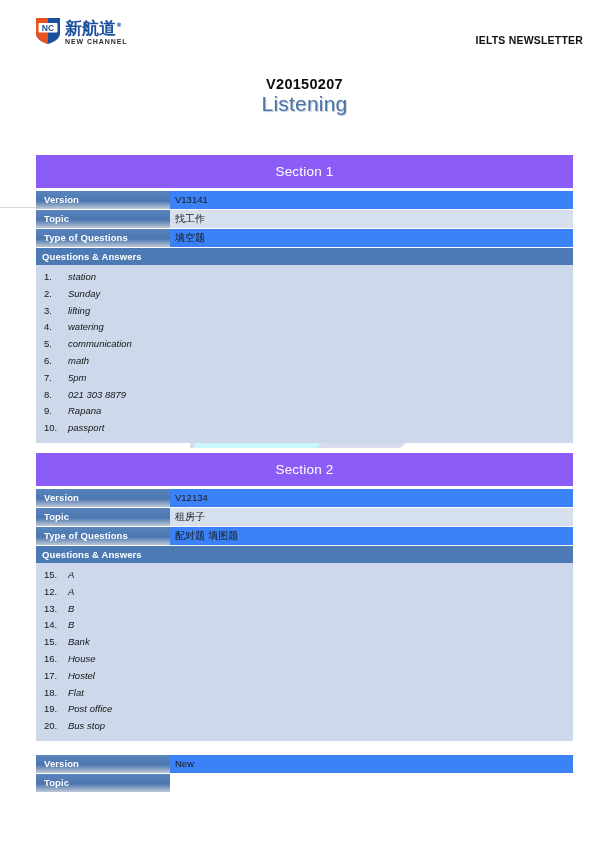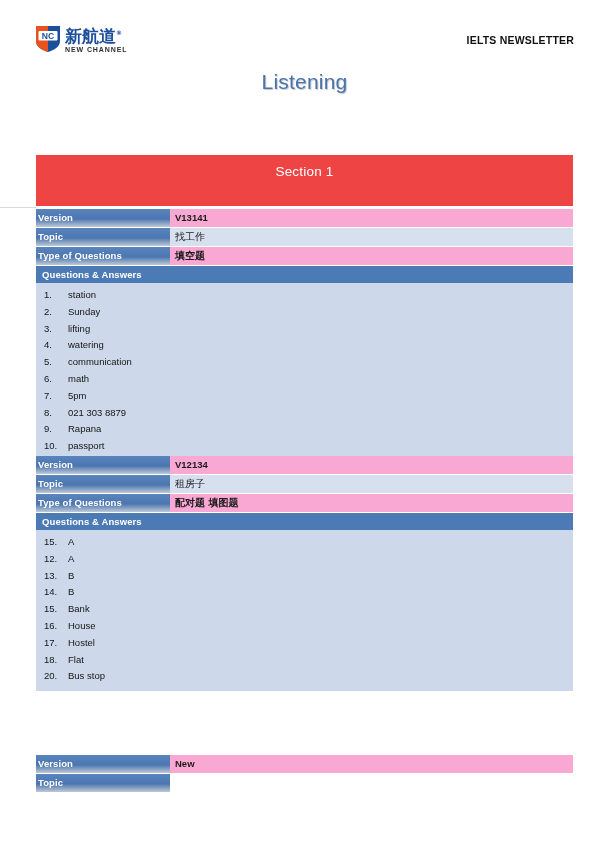--- a/index.html
+++ b/index.html
@@ -23,21 +23,21 @@
   }
 
   
   .header {
     position: relative;
     height: 70px;
   }
   .logo {
     position: absolute;
     left: 34px;
-    top: 24px;
+    top: 16px;
     display: flex;
     align-items: flex-start;
   }
   .logo-shield {
     width: 28px;
     height: 29px;
     position: relative;
     flex: 0 0 auto;
   }
   .logo-shield svg { display:block; }
@@ -64,21 +64,21 @@
     font-size: 7px;
     font-weight: bold;
     color: #2e2e2e;
     letter-spacing: 0.9px;
     line-height: 9px;
     margin-top: 0px;
     white-space: nowrap;
   }
   .newsletter {
     position: absolute;
-    right: 35px;
+    right: 26px;
     top: 34px;
     font-size: 10.5px;
     font-weight: bold;
     color: #111111;
     letter-spacing: 0.2px;
   }
 
   
   .doc-code {
     text-align: center;
@@ -110,61 +110,61 @@
   }
 
   
   .section {
     position: absolute;
     left: 36px;
     width: 537px;
     z-index: 2;
   }
   .sec-header {
-    background: #ef4444;
+    background: #8b5cf6;
     color: #ffffff;
     text-align: center;
     font-size: 13.5px;
-    height: 51px;
+    height: 33px;
     line-height: 33px;
     letter-spacing: 0.2px;
   }
   .rows { margin-top: 3px; }
 
   .row {
     display: flex;
     align-items: stretch;
     height: 18px;
     margin-bottom: 1px;
   }
   .row-label {
     width: 134px;
     flex: 0 0 134px;
     background: linear-gradient(to bottom, #5a84bc 0%, #4b76b0 55%, #bfc9d6 100%);
     color: #ffffff;
     font-size: 9.5px;
     font-weight: bold;
     line-height: 18px;
-    padding-left: 2px;
+    padding-left: 8px;
     box-sizing: border-box;
     letter-spacing: 0.1px;
   }
   .row-value {
     flex: 1 1 auto;
     font-size: 9.5px;
     line-height: 18px;
     padding-left: 5px;
     box-sizing: border-box;
     color: #1a1a1a;
   }
   .row-value.cjk {
     font-family: "DejaVu Sans", sans-serif;
     font-size: 10px;
   }
-  .val-a { background: #f9a8d4; font-weight: bold; }
+  .val-a { background: #3b82f6; }
   .val-b { background: #d7e0ef; }
 
   .qa-header {
     background: #4c7ab5;
     color: #ffffff;
     font-size: 9.5px;
     font-weight: bold;
     height: 17px;
     line-height: 17px;
     padding-left: 6px;
@@ -182,21 +182,21 @@
     display: flex;
     font-size: 9.5px;
     line-height: 16.8px;
     color: #141414;
     padding-left: 8px;
   }
   .qa-num {
     width: 24px;
     flex: 0 0 24px;
   }
-  .qa-ans { flex: 1 1 auto; }
+  .qa-ans { flex: 1 1 auto; font-style: italic; }
 
   .divider-left {
     position: absolute;
     left: 0px;
     top: 207px;
     width: 36px;
     height: 1px;
     background: #d9d9d9;
     z-index: 1;
   }
@@ -217,20 +217,21 @@
         </svg>
       </div>
       <div class="logo-text">
         <div class="logo-cn"><span>新航道</span><sup>®</sup></div>
         <div class="logo-en">NEW CHANNEL</div>
       </div>
     </div>
     <div class="newsletter">IELTS NEWSLETTER</div>
   </div>
 
+  <div class="doc-code">V20150207</div>
   <div class="doc-title">Listening</div>
 
   <div class="divider-left"></div>
 
   <div class="watermark">
     <svg width="609" height="26" viewBox="0 0 609 26">
       <polygon points="190,0 430,0 430,24 190,24" fill="#d9dcee"></polygon>
       <polygon points="205,2 330,2 318,24 193,24" fill="#c9f6fb"></polygon>
       <polygon points="430,0 470,0 440,24 400,24" fill="#ffffff"></polygon>
       <polygon points="150,0 210,0 180,24 120,24" fill="#ffffff" opacity="0.9"></polygon>
@@ -292,20 +293,21 @@
           <span class="qa-ans">Rapana</span>
         </li>
         <li class="qa-item">
           <span class="qa-num">10.</span>
           <span class="qa-ans">passport</span>
         </li>
       </ul>
   </div>
 
   <div class="section" id="sec1" style="top:453px;">
+    <div class="sec-header">Section 2</div>
     <div class="rows">
       <div class="row">
         <div class="row-label">Version</div>
         <div class="row-value val-a">V12134</div>
       </div>
       <div class="row">
         <div class="row-label">Topic</div>
         <div class="row-value val-b cjk">租房子</div>
       </div>
       <div class="row">
@@ -341,20 +343,24 @@
         </li>
         <li class="qa-item">
           <span class="qa-num">17.</span>
           <span class="qa-ans">Hostel</span>
         </li>
         <li class="qa-item">
           <span class="qa-num">18.</span>
           <span class="qa-ans">Flat</span>
         </li>
         <li class="qa-item">
+          <span class="qa-num">19.</span>
+          <span class="qa-ans">Post office</span>
+        </li>
+        <li class="qa-item">
           <span class="qa-num">20.</span>
           <span class="qa-ans">Bus stop</span>
         </li>
       </ul>
   </div>
 
   <div class="section" id="sec2" style="top:752px;">
     <div class="rows">
       <div class="row">
         <div class="row-label">Version</div>

